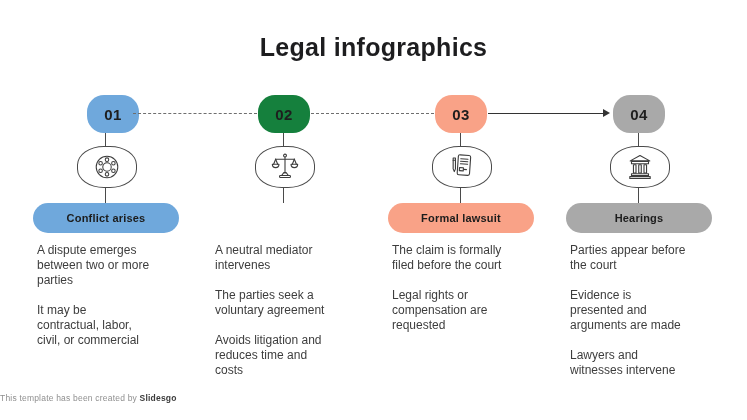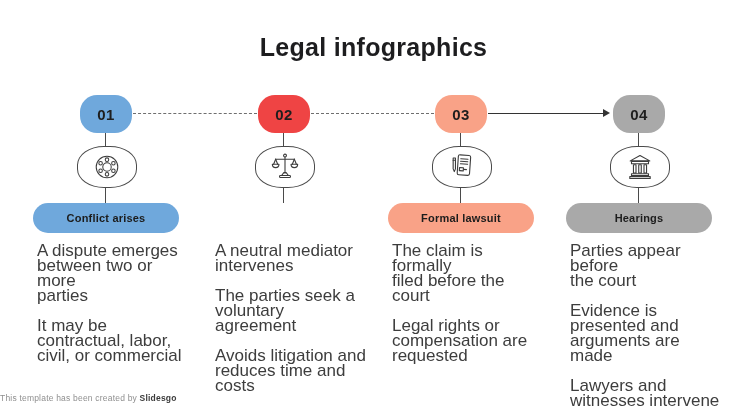--- a/index.html
+++ b/index.html
@@ -17,21 +17,21 @@
     letter-spacing:0.3px;
   }
   
   .badge{
     position:absolute;top:95px;width:52px;height:38px;
     border-radius:17px;
     display:flex;align-items:center;justify-content:center;
     font-size:15px;font-weight:700;color:#1e1e1e;
     letter-spacing:0.5px;
   }
-  .badge.c0{left:80px}.badge.c1{left:258px}.badge.c2{left:435px}.badge.c3{left:613px}
+  .badge.c0{left:87px}.badge.c1{left:258px}.badge.c2{left:435px}.badge.c3{left:613px}
   
   .conn-dashed{
     position:absolute;top:113px;height:0;
     border-top:1px dashed #6e6e6e;
   }
   .conn-solid{
     position:absolute;top:113px;height:0;
     border-top:1.3px solid #333;
   }
   .arrow-head{
@@ -59,21 +59,21 @@
     position:absolute;top:203px;width:146px;height:30px;
     border-radius:15px;
     display:flex;align-items:center;justify-content:center;
     font-size:11px;font-weight:700;color:#1c1c1c;
     letter-spacing:0.2px;
   }
   .pill.c0{left:33px}.pill.c1{left:211px}.pill.c2{left:388px}.pill.c3{left:566px}
   
   .desc{
     position:absolute;top:243px;width:152px;
-    font-size:17px;line-height:15px;color:#3d3d3d;
+    font-size:12px;line-height:15px;color:#3d3d3d;
     text-align:left;
   }
   .desc.c0{left:37px}.desc.c1{left:215px}.desc.c2{left:392px}.desc.c3{left:570px}
   .desc p{margin:0 0 15px 0;white-space:pre-line;}
   
   .footer{
     position:absolute;top:393px;left:0;width:100%;
     font-size:8.5px;color:#8f8f8f;
     letter-spacing:0.2px;
   }
@@ -81,21 +81,21 @@
   .icon-stroke{stroke:#3c3c3c;stroke-width:1.3;fill:none;stroke-linejoin:round;stroke-linecap:round;}
 </style>
 </head>
 <body>
 
 <div id="slide">
 
   <div class="title">Legal infographics</div>
 
   <div class="badge c0" style="background-color: rgb(111, 168, 220);">01</div>
-  <div class="badge c1" style="background-color: #ef4444;">02</div>
+  <div class="badge c1" style="background-color: #15803d;">02</div>
   <div class="badge c2" style="background-color: rgb(249, 162, 135);">03</div>
   <div class="badge c3" style="background-color: rgb(169, 169, 169);">04</div>
 
   <div class="conn-dashed" style="left:133px;width:124px;"></div>
   <div class="conn-dashed" style="left:311px;width:123px;"></div>
   <div class="conn-solid" style="left:488px;width:116px;"></div>
   <div class="arrow-head" style="left:603px;"></div>
 
   <div class="vlink v1 x0"></div>
   <div class="vlink v1 x1"></div>

